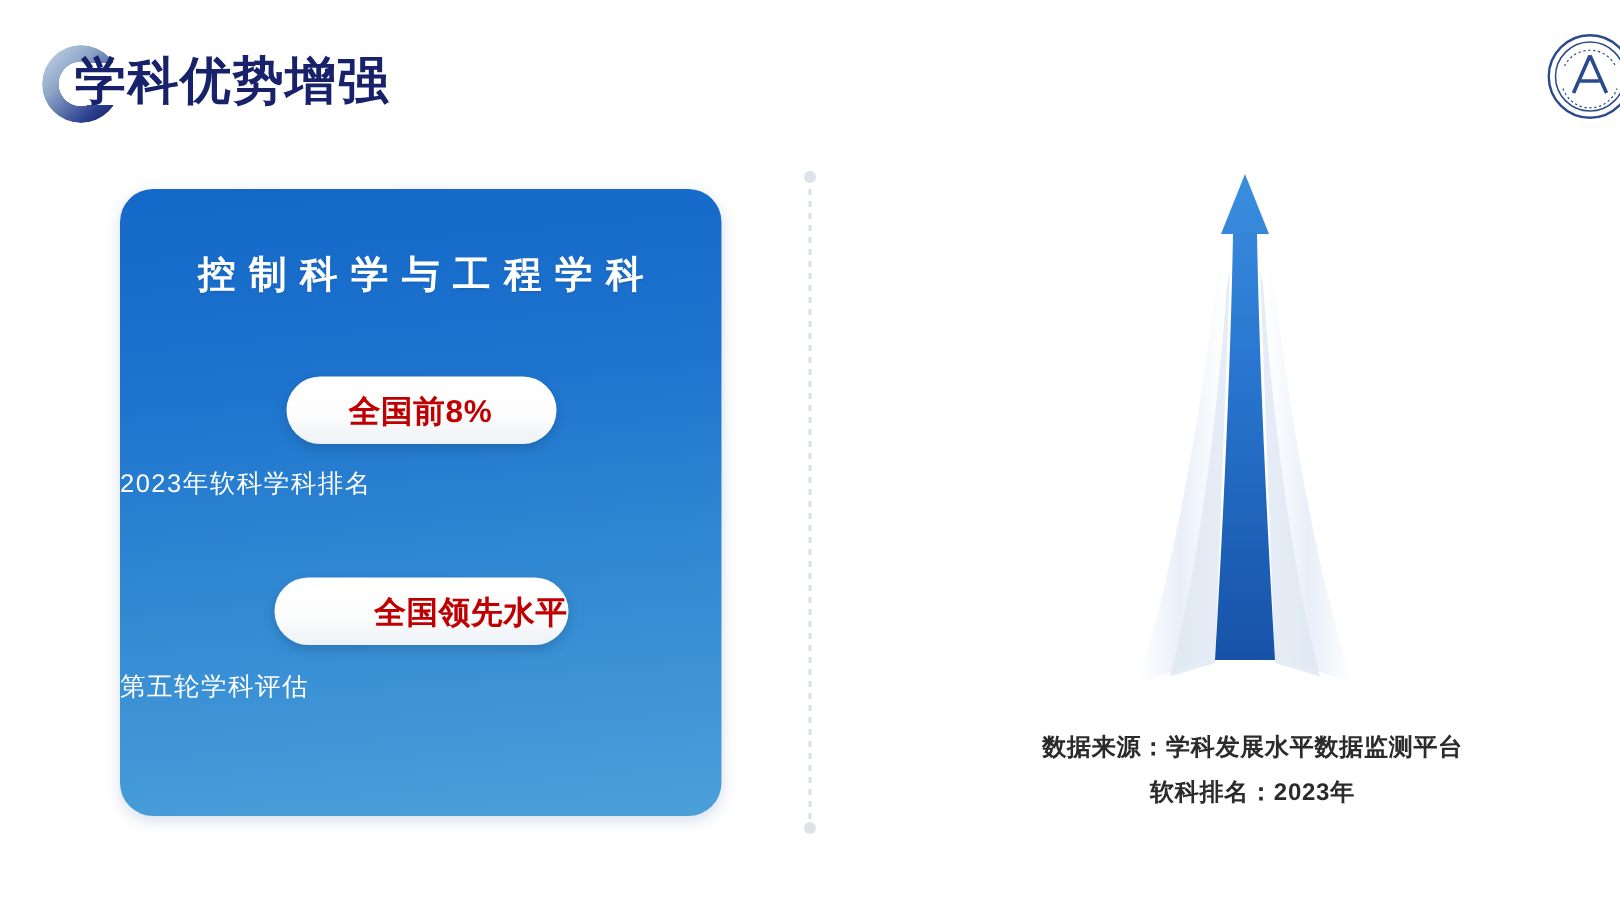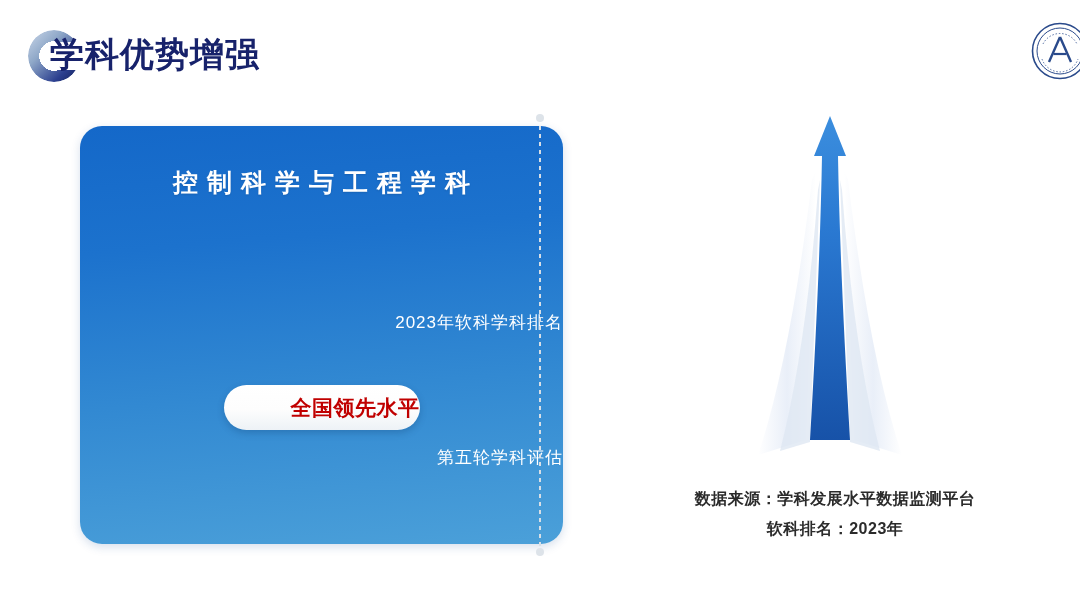--- a/index.html
+++ b/index.html
@@ -73,21 +73,21 @@
     top: 22px;
     width: 58px;
     height: 58px;
   }
 
   
   .card {
     position: absolute;
     left: 80px;
     top: 126px;
-    width: 483px;
+    width: 401px;
     height: 418px;
     border-radius: 22px;
     background: linear-gradient(175deg, #1468c9 0%, #1c72cd 28%, #3289d2 62%, #4ba0d9 100%);
     box-shadow: 0 3px 10px rgba(30, 80, 150, 0.18);
     overflow: hidden;
   }
   .card-title {
     position: absolute;
     left: 0;
     right: 0;
@@ -119,25 +119,24 @@
     font-weight: bold;
     letter-spacing: 0.5px;
     white-space: nowrap;
   }
   .pill-1 { top: 125px; }
   .pill-2 { top: 259px; width: 196px; justify-content: flex-end; }
   .caption {
     position: absolute;
     left: 0;
     right: 0;
-    text-align: right;
+    text-align: left;
     color: #ffffff;
     font-size: 17px;
     letter-spacing: 1px;
-    margin-left: 36px;
   }
   .caption-1 { top: 185px; }
   .caption-2 { top: 320px; }
 
   
   .divider {
     position: absolute;
     left: 539px;
     top: 118px;
     width: 2px;
@@ -205,20 +204,23 @@
         <path d="M34 24 a7.5 7.5 0 1 1 -0.2 15 a6 6 0 0 0 0.2 -15 Z" fill="#2a4a8b"></path>
         <path d="M12 22 a19 19 0 0 1 34 0" fill="none" stroke="#2a4a8b" stroke-width="0.8" stroke-dasharray="1.5 1.8"></path>
         <path d="M11 37 a19 19 0 0 0 36 0" fill="none" stroke="#2a4a8b" stroke-width="0.8" stroke-dasharray="1.5 1.8"></path>
       </svg>
     </div>
   </div>
 
   <div class="card">
     <div class="card-title">控制科学与工程学科</div>
 
+    <div class="pill pill-1">
+      <span class="pill-text">全国前8%</span>
+    </div>
     <div class="caption caption-1">2023年软科学科排名</div>
 
     <div class="pill pill-2">
       <span class="pill-text">全国领先水平</span>
     </div>
     <div class="caption caption-2">第五轮学科评估</div>
   </div>
 
   <div class="divider">
     <div class="divider-dot top"></div>

